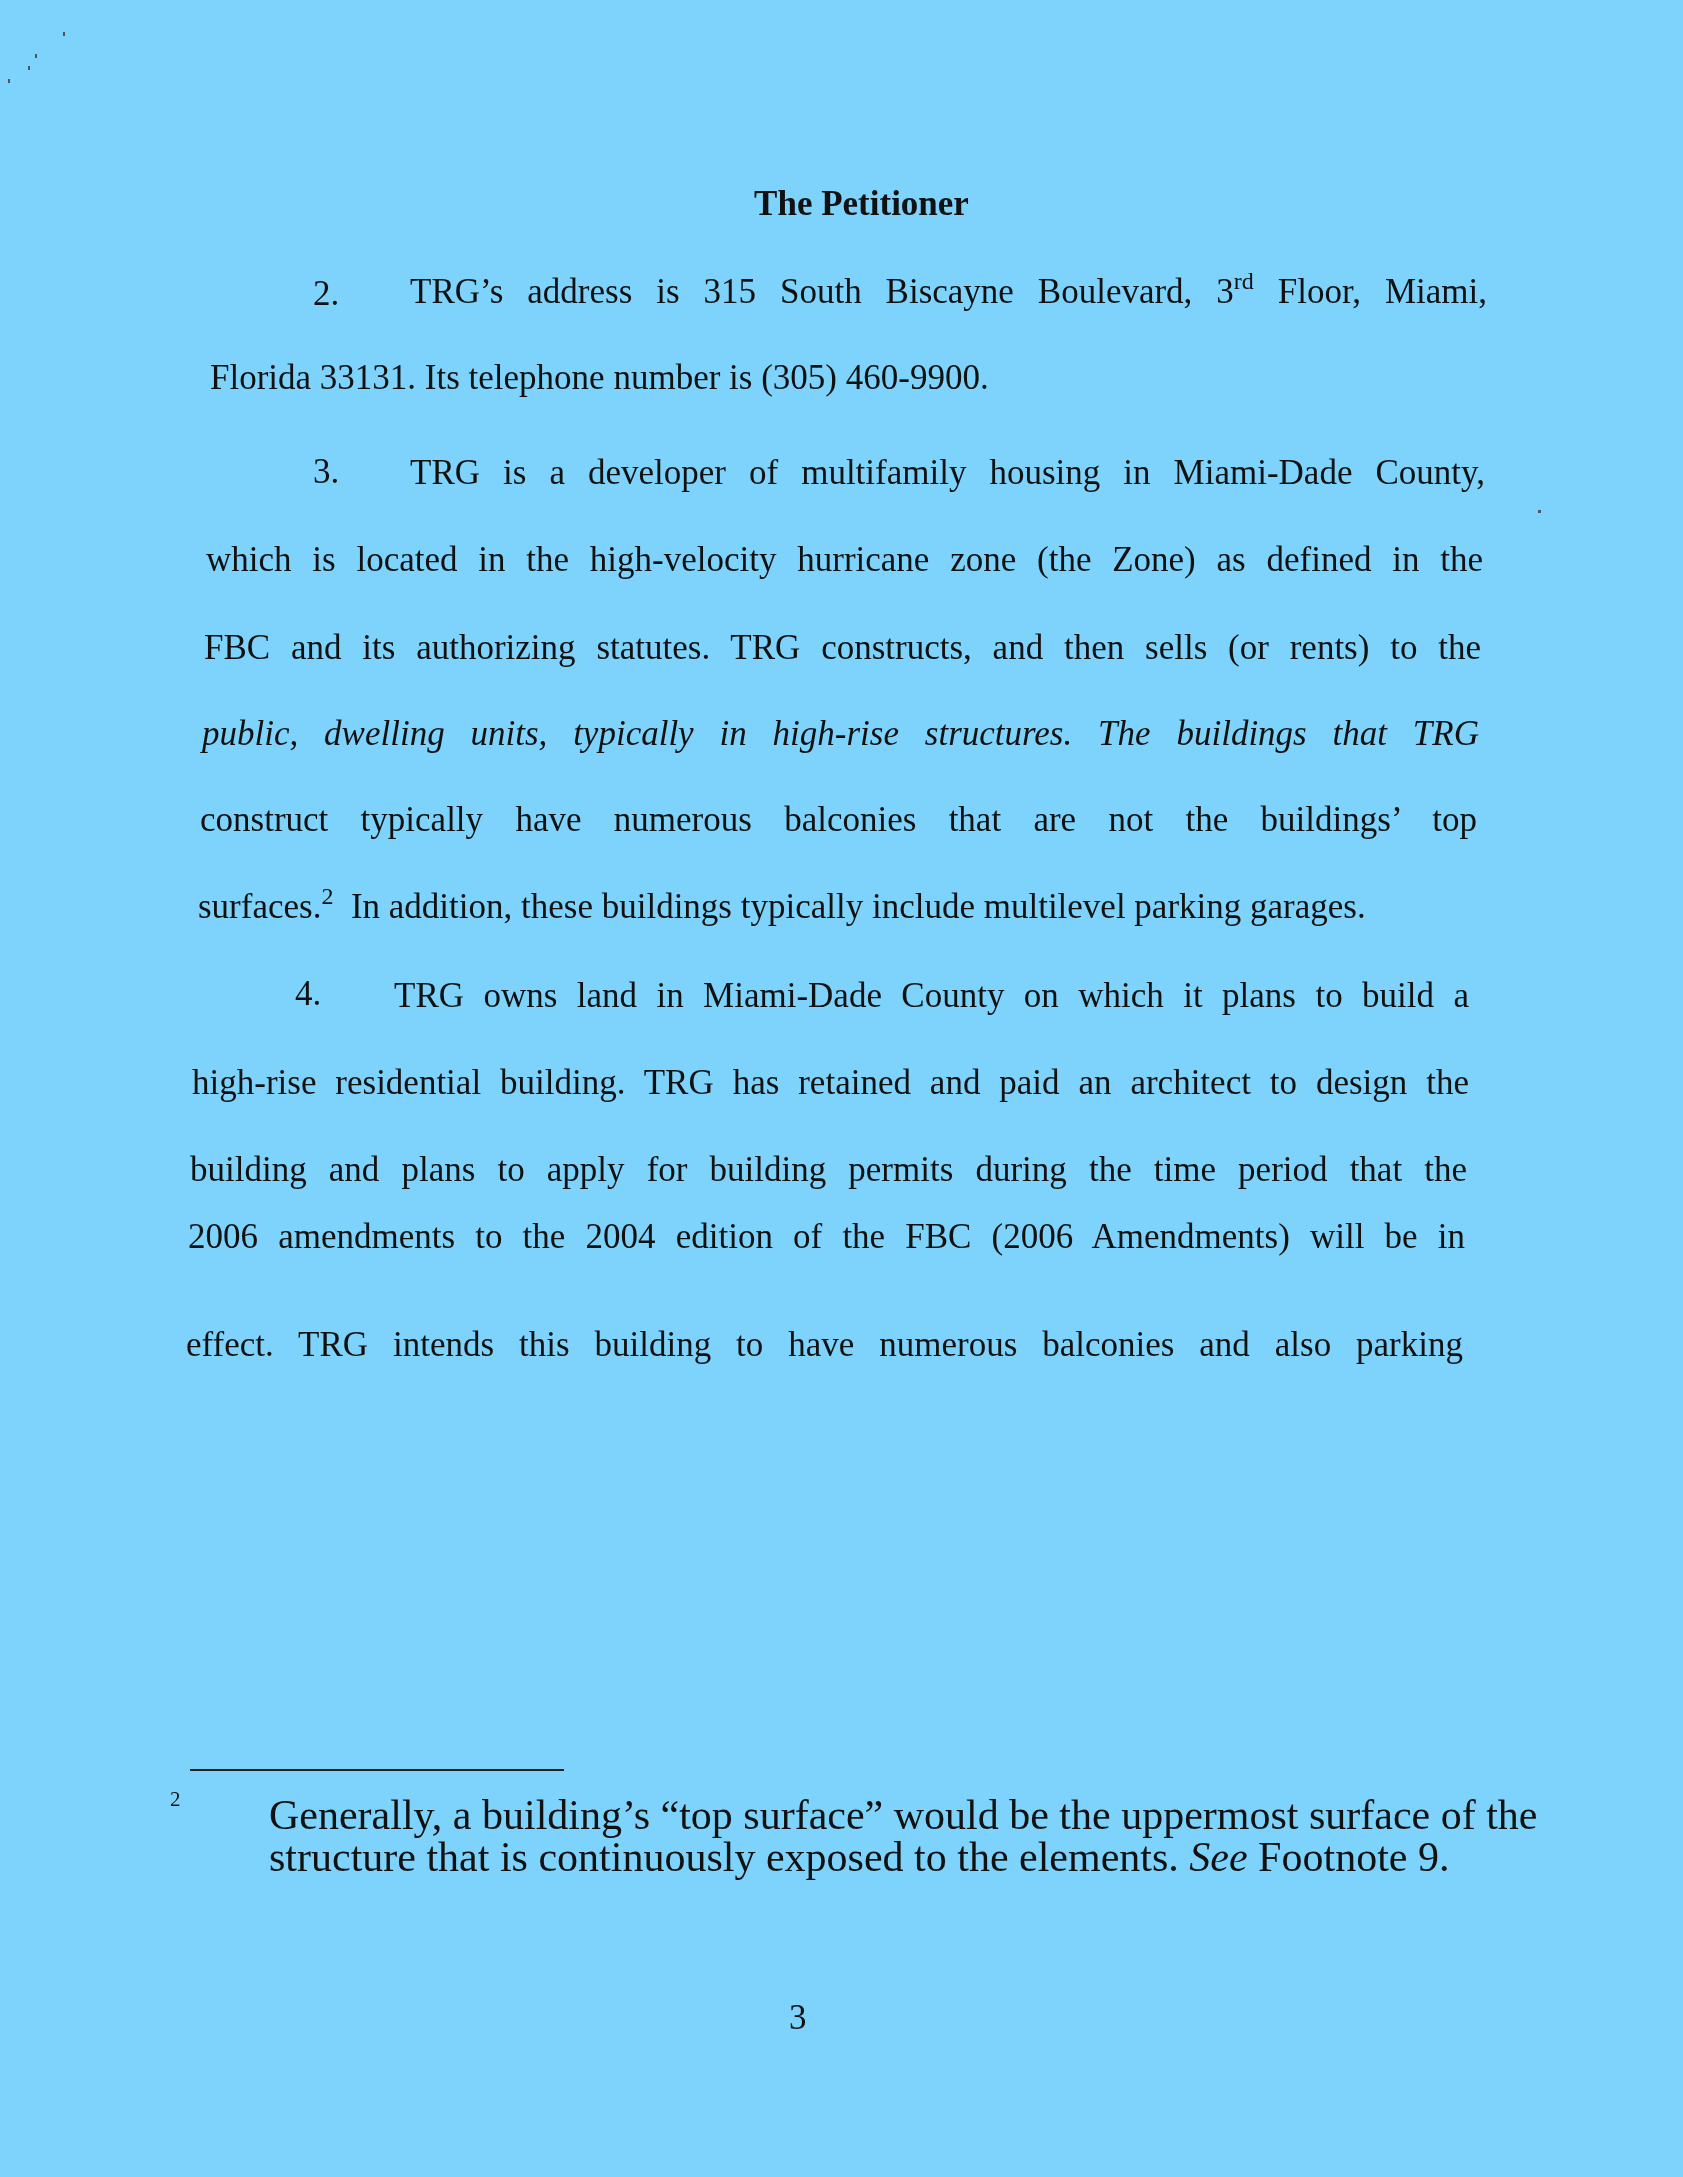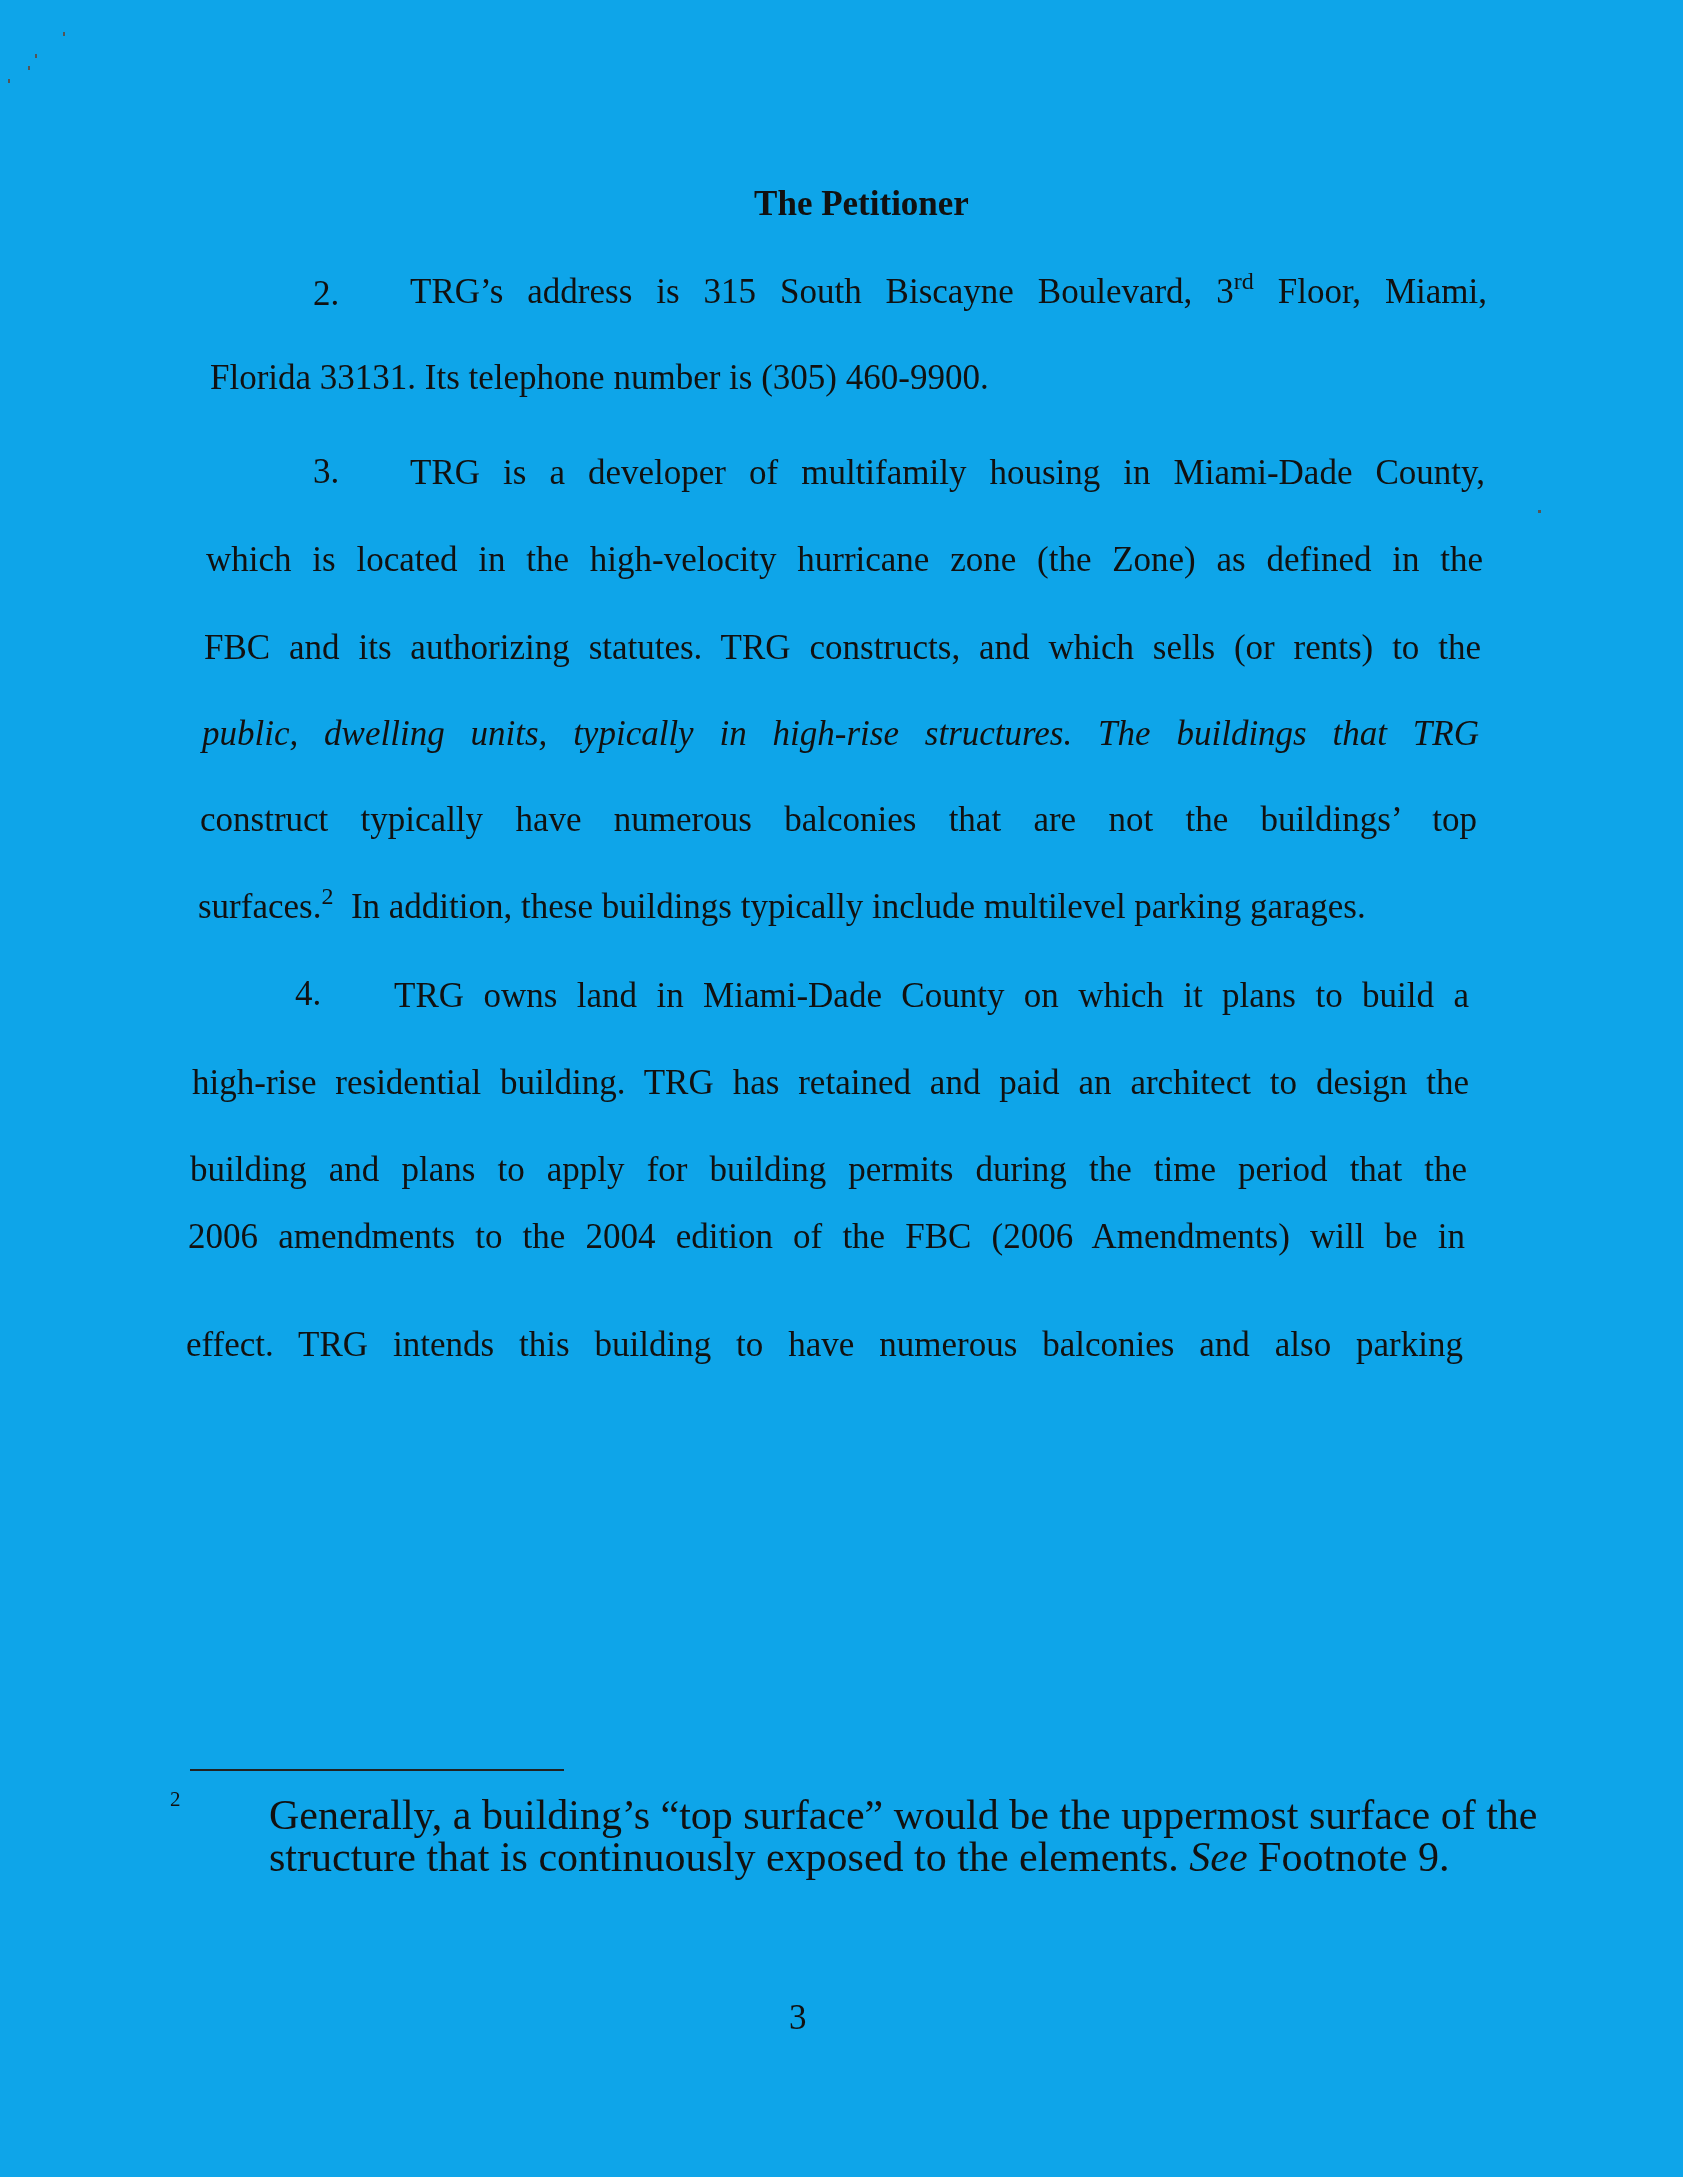--- a/index.html
+++ b/index.html
@@ -1,18 +1,18 @@
 <!DOCTYPE html>
 <html><head>
 <meta charset="utf-8">
 <style>
   html, body { margin: 0; padding: 0; background: #ffffff; }
   body { width: 1683px; height: 2177px; position: relative; overflow: hidden;
          font-family: "Liberation Serif", "DejaVu Serif", serif; color: #111; }
-  .page { position: absolute; left: 0; top: 0; width: 1683px; height: 2177px; background: #0ea5e9; }
+  .page { position: absolute; left: 0; top: 0; width: 1683px; height: 2177px; background: #7dd3fc; }
   .heading { position: absolute; top: 184px; left: 0; width: 1723px; text-align: center;
              font-weight: bold; font-size: 35px; }
   .body-line { position: absolute; font-size: 35px; white-space: nowrap; line-height: 1; }
   .just { text-align: justify; text-align-last: justify; }
   .num { position: absolute; font-size: 35px; }
   sup { font-size: 24px; vertical-align: 14px; line-height: 0; }
   .fn-rule { position: absolute; left: 190px; top: 1769px; width: 374px; height: 2px; background: #222; }
   .fn-mark { position: absolute; left: 170px; top: 1787px; font-size: 21px; }
   .fn-line { position: absolute; font-size: 42px; white-space: nowrap; line-height: 1; }
   .page-num { position: absolute; top: 1998px; left: 789px; font-size: 35px; }
@@ -26,21 +26,21 @@
 
   <div class="heading">The Petitioner</div>
 
   <div class="num" style="left:313px; top:274px;">2.</div>
   <div class="body-line just" style="left:410px; top:274px; width:1077px;"><span>TRG’s address is 315 South Biscayne Boulevard, 3</span><sup>rd</sup><span> Floor, Miami,</span></div>
   <div class="body-line" style="left:210px; top:360px;">Florida 33131.  Its telephone number is (305) 460-9900.</div>
 
   <div class="num" style="left:313px; top:452px;">3.</div>
   <div class="body-line just" style="left:410px; top:455px; width:1075px;">TRG is a developer of multifamily housing in Miami-Dade County,</div>
   <div class="body-line just" style="left:206px; top:542px; width:1277px;">which is located in the high-velocity hurricane zone (the Zone) as defined in the</div>
-  <div class="body-line just" style="left:204px; top:630px; width:1277px;">FBC and its authorizing statutes. TRG constructs, and which sells (or rents) to the</div>
+  <div class="body-line just" style="left:204px; top:630px; width:1277px;">FBC and its authorizing statutes. TRG constructs, and then sells (or rents) to the</div>
   <div class="body-line just" style="left:202px; top:716px; width:1277px;font-style:italic;">public, dwelling units, typically in high-rise structures. The buildings that TRG</div>
   <div class="body-line just" style="left:200px; top:802px; width:1277px;">construct typically have numerous balconies that are not the buildings’ top</div>
   <div class="body-line" style="left:198px; top:889px;"><span>surfaces.</span><sup>2</sup>&nbsp; <span>In addition, these buildings typically include multilevel parking garages.</span></div>
 
   <div class="num" style="left:295px; top:974px;">4.</div>
   <div class="body-line just" style="left:394px; top:978px; width:1075px;">TRG owns land in Miami-Dade County on which it plans to build a</div>
   <div class="body-line just" style="left:192px; top:1065px; width:1277px;">high-rise residential building. TRG has retained and paid an architect to design the</div>
   <div class="body-line just" style="left:190px; top:1152px; width:1277px;">building and plans to apply for building permits during the time period that the</div>
   <div class="body-line just" style="left:188px; top:1183px; width:1277px;margin-top:36px;">2006 amendments to the 2004 edition of the FBC (2006 Amendments) will be in</div>
   <div class="body-line just" style="left:186px; top:1327px; width:1277px;">effect.  TRG intends this building to have numerous balconies and also parking</div>

